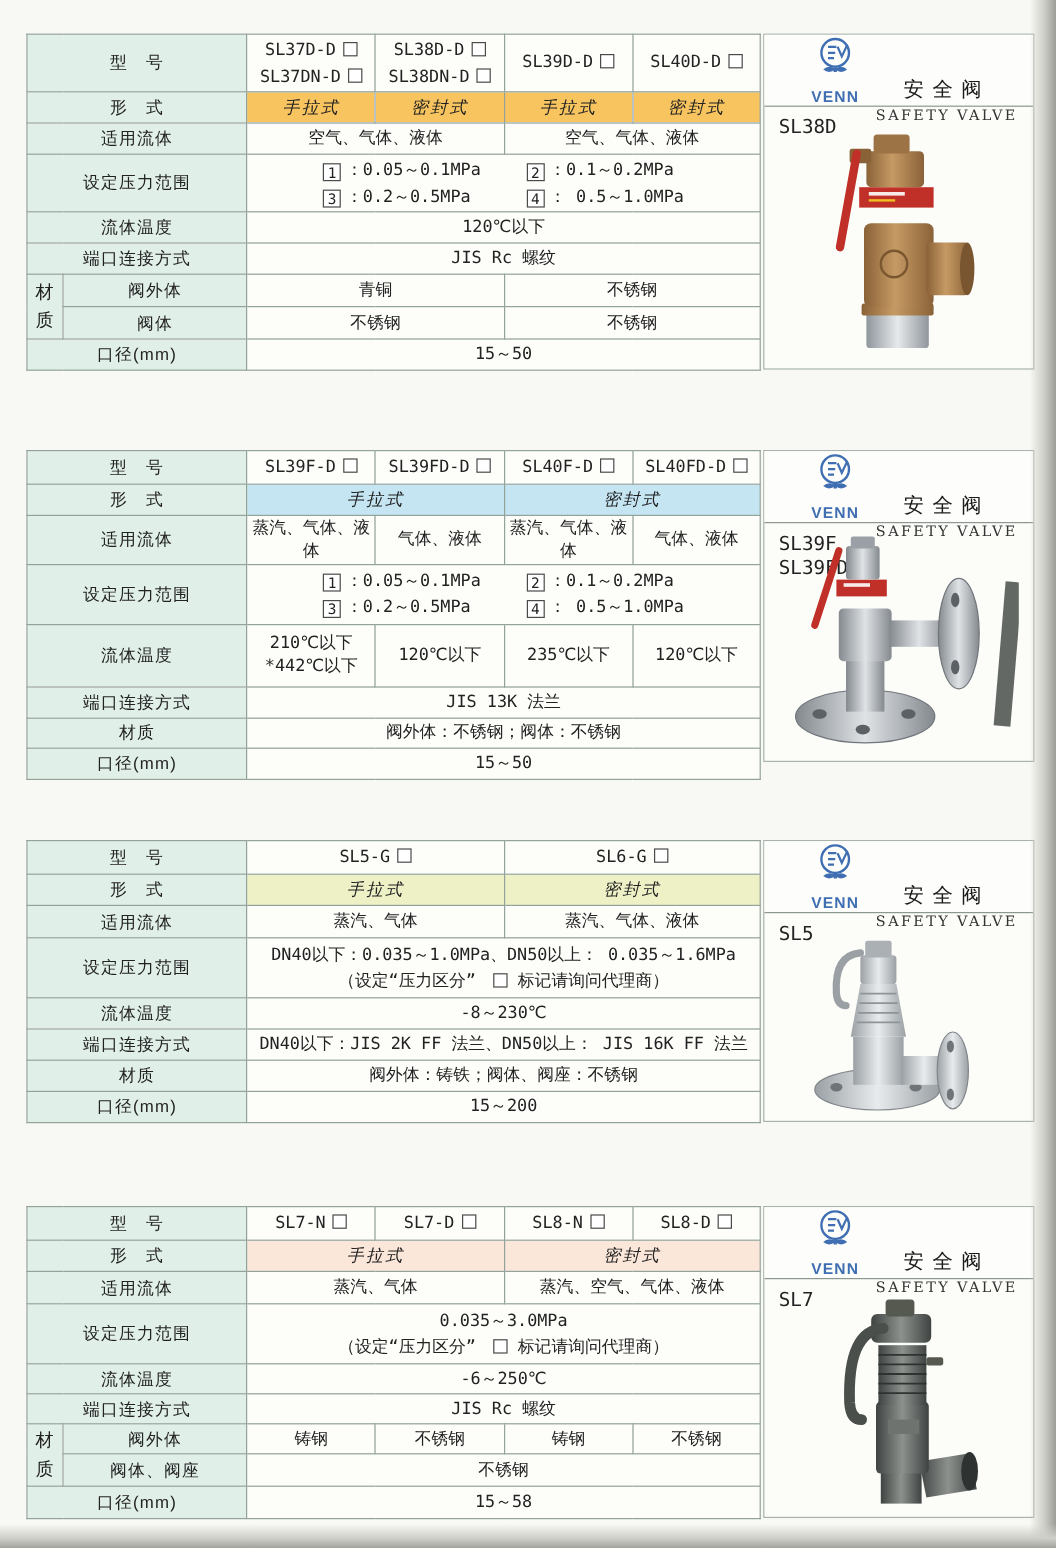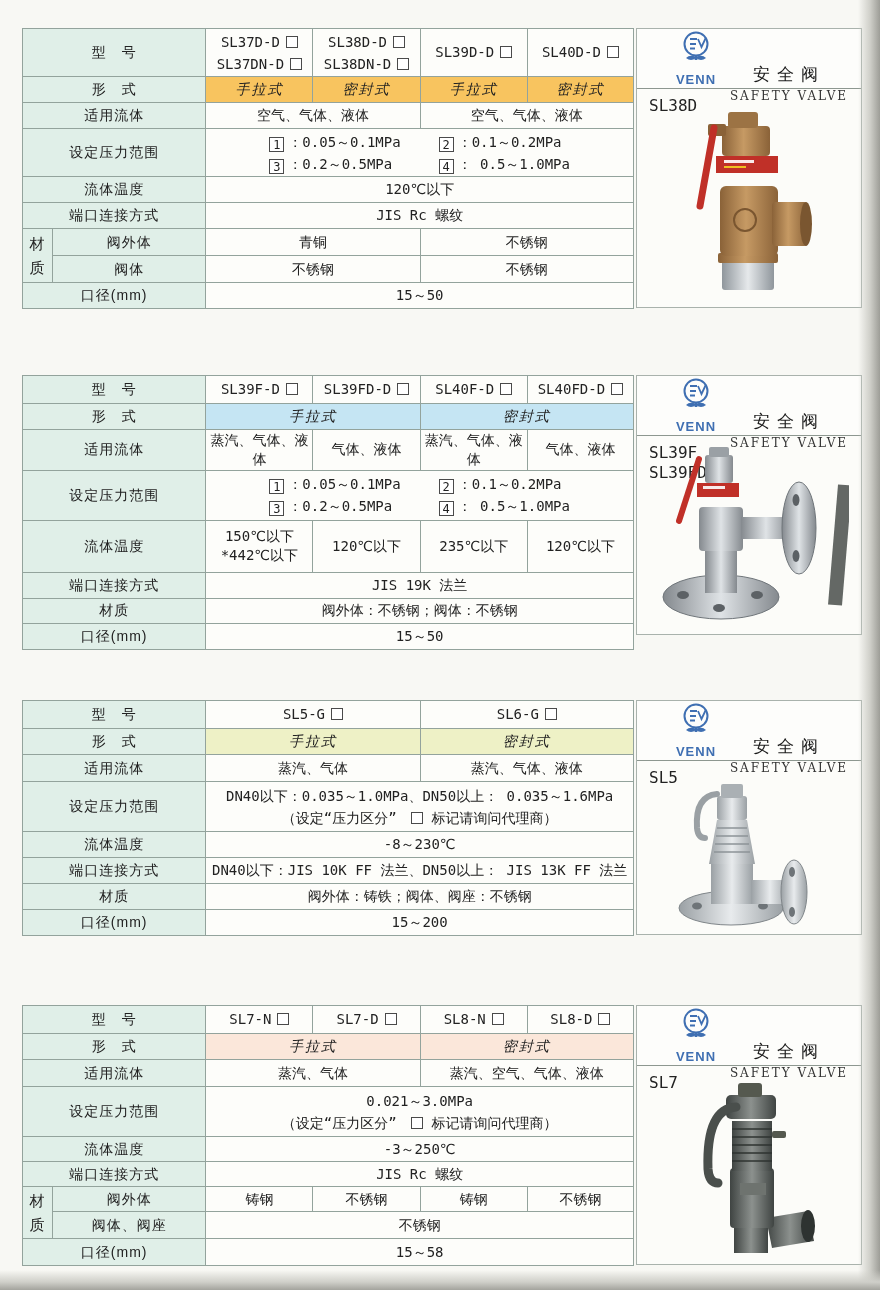--- a/index.html
+++ b/index.html
@@ -224,30 +224,30 @@
             <div class="pcol">
               <div class="pline"><span class="nbx">2</span><span>：0.1～0.2MPa</span></div>
               <div class="pline"><span class="nbx">4</span><span>： 0.5～1.0MPa</span></div>
             </div>
           </div>
         </td>
       </tr>
       <tr style="height:52px">
         <td class="lbl">流体温度</td>
         <td class="val">
-          <div>150℃以下</div>
+          <div>210℃以下</div>
           <div>*442℃以下</div>
         </td>
         <td class="val">120℃以下</td>
         <td class="val">235℃以下</td>
         <td class="val">120℃以下</td>
       </tr>
       <tr style="height:26px">
         <td class="lbl">端口连接方式</td>
-        <td colspan="4" class="val">JIS 19K 法兰</td>
+        <td colspan="4" class="val">JIS 13K 法兰</td>
       </tr>
       <tr style="height:25px">
         <td class="lbl">材质</td>
         <td colspan="4" class="val">阀外体：不锈钢；阀体：不锈钢</td>
       </tr>
       <tr style="height:26px">
         <td class="lbl">口径(mm)</td>
         <td colspan="4" class="val">15～50</td>
       </tr>
     </tbody>
@@ -336,21 +336,21 @@
           <div class="pline">DN40以下：0.035～1.0MPa、DN50以上： 0.035～1.6MPa</div>
           <div class="pline"><span>（设定“压力区分”</span> <span class="cbx"></span> <span>标记请询问代理商）</span></div>
         </td>
       </tr>
       <tr style="height:26px">
         <td class="lbl">流体温度</td>
         <td colspan="2" class="val">-8～230℃</td>
       </tr>
       <tr style="height:26px">
         <td class="lbl">端口连接方式</td>
-        <td colspan="2" class="val">DN40以下：JIS 10K FF 法兰、DN50以上： JIS 13K FF 法兰</td>
+        <td colspan="2" class="val">DN40以下：JIS 2K FF 法兰、DN50以上： JIS 16K FF 法兰</td>
       </tr>
       <tr style="height:26px">
         <td class="lbl">材质</td>
         <td colspan="2" class="val">阀外体：铸铁；阀体、阀座：不锈钢</td>
       </tr>
       <tr style="height:26px">
         <td class="lbl">口径(mm)</td>
         <td colspan="2" class="val">15～200</td>
       </tr>
     </tbody>
@@ -433,27 +433,27 @@
         <td colspan="2" class="type4 typecell">密封式</td>
       </tr>
       <tr style="height:27px">
         <td colspan="2" class="lbl">适用流体</td>
         <td colspan="2" class="val">蒸汽、气体</td>
         <td colspan="2" class="val">蒸汽、空气、气体、液体</td>
       </tr>
       <tr style="height:50px">
         <td colspan="2" class="lbl">设定压力范围</td>
         <td colspan="4" class="val">
-          <div class="pline">0.021～3.0MPa</div>
+          <div class="pline">0.035～3.0MPa</div>
           <div class="pline"><span>（设定“压力区分”</span> <span class="cbx"></span> <span>标记请询问代理商）</span></div>
         </td>
       </tr>
       <tr style="height:25px">
         <td colspan="2" class="lbl">流体温度</td>
-        <td colspan="4" class="val">-3～250℃</td>
+        <td colspan="4" class="val">-6～250℃</td>
       </tr>
       <tr style="height:25px">
         <td colspan="2" class="lbl">端口连接方式</td>
         <td colspan="4" class="val">JIS Rc 螺纹</td>
       </tr>
       <tr style="height:25px">
         <td rowspan="2" class="lbl matv">
           <div>材</div>
           <div>质</div>
         </td>

